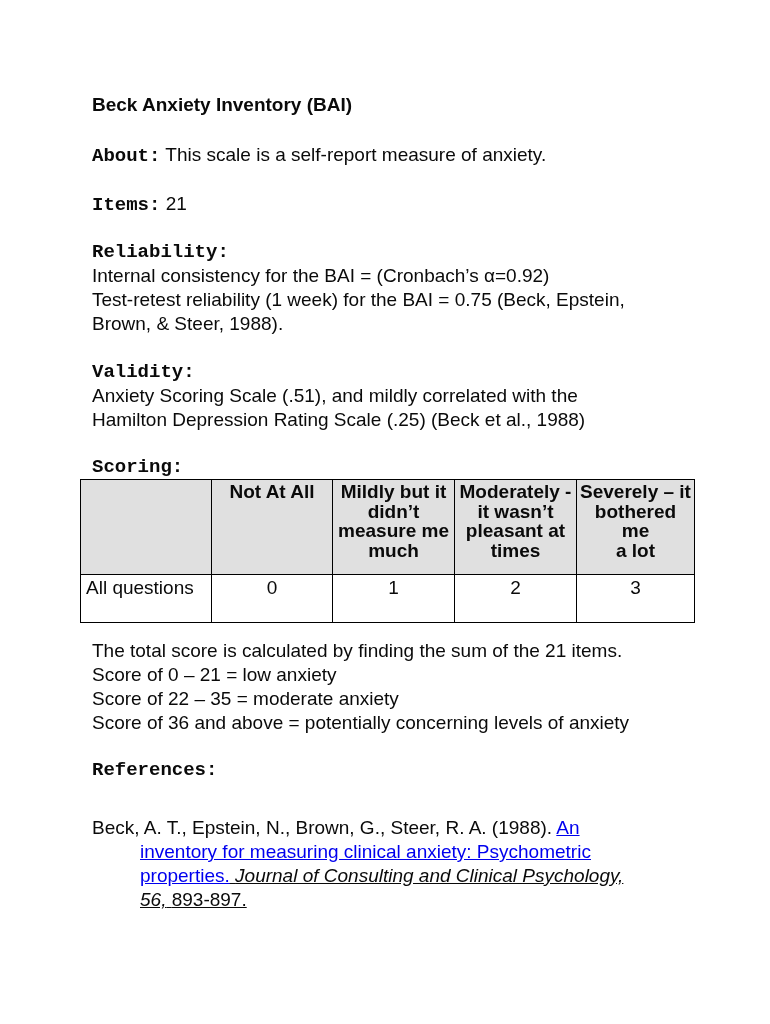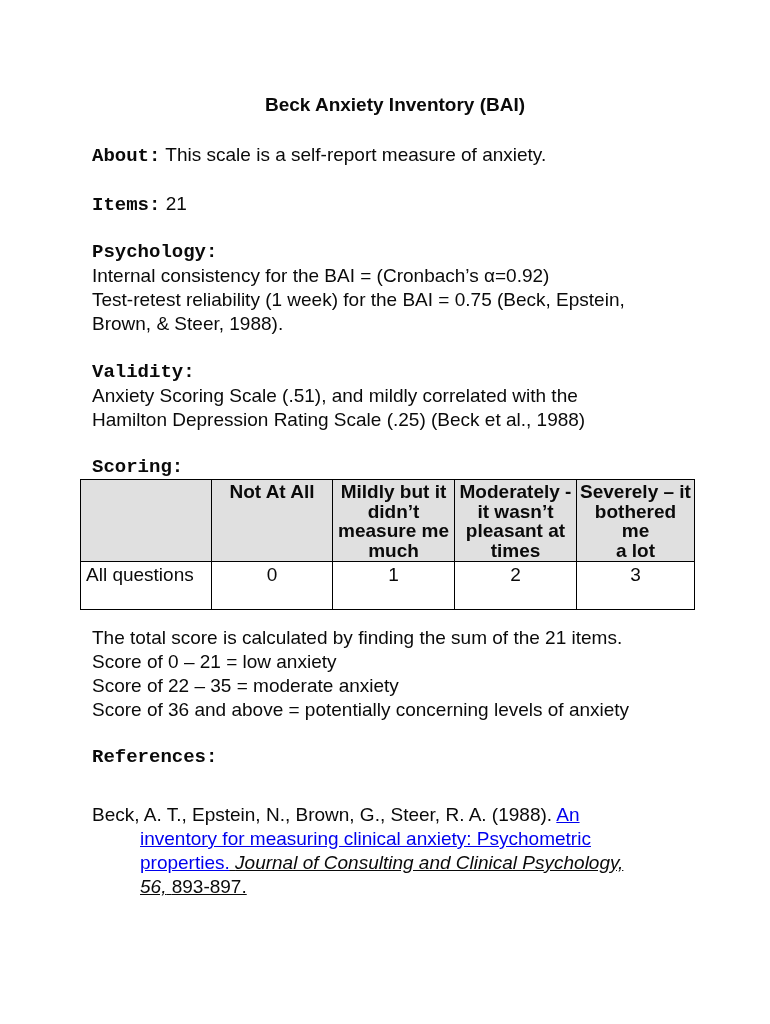--- a/index.html
+++ b/index.html
@@ -12,21 +12,21 @@
     font-family:"Liberation Sans","DejaVu Sans",sans-serif;
     font-size:19px;line-height:24px;
     padding:0 72px 0 92px;
     overflow:hidden;
   }
   .b{font-weight:700;font-family:Liberation Mono, monospace;}
   .i{font-style:italic;}
   .title{
     margin:93px 0 0 0;
     font-size:19px;line-height:24px;
-    font-weight:700;text-align:center;
+    font-weight:700;text-align:left;
   }
   .block{margin:24px 0 0 0;}
   .mt26{margin-top:26px;}
   .mt23{margin-top:23px;}
   .mt30{margin-top:16px;}
   .mt34{margin-top:34px;}
   .line{white-space:nowrap;}
   table.scoring{
     border-collapse:collapse;
     margin-left:-12px;
@@ -37,21 +37,21 @@
     border:1px solid #000000;
     vertical-align:top;
     box-sizing:border-box;
   }
   table.scoring th{
     background:#e0e0e0;
     font-weight:700;
     text-align:center;
     white-space:pre-line;
     line-height:19.5px;
-    padding:2px 3px 1px 3px;
+    padding:2px 3px 14px 3px;
     height:81px;
   }
   table.scoring td{
     padding:1px 5px;
     line-height:24px;
     height:48px;
   }
   td.rowlabel{text-align:left;}
   td.num{text-align:center;}
   .ref-line{white-space:nowrap;}
@@ -69,21 +69,21 @@
 
   <div class="title">Beck Anxiety Inventory (BAI)</div>
 
   <p class="block mt26 line"><span class="b">About:</span>
     <span>This scale is a self-report measure of anxiety.</span></p>
 
   <p class="block line"><span class="b">Items:</span>
     <span>21</span></p>
 
   <div class="block mt23">
-    <div class="b line">Psychology:</div>
+    <div class="b line">Reliability:</div>
     <div class="line">Internal consistency for the BAI = (Cronbach’s α=0.92)</div>
     <div class="line">Test-retest reliability (1 week) for the BAI = 0.75 (Beck, Epstein,</div>
     <div class="line">Brown, &amp; Steer, 1988).</div>
   </div>
 
   <div class="block">
     <div class="b line">Validity:</div>
     <div class="line">Anxiety Scoring Scale (.51), and mildly correlated with the</div>
     <div class="line">Hamilton Depression Rating Scale (.25) (Beck et al., 1988)</div>
   </div>

